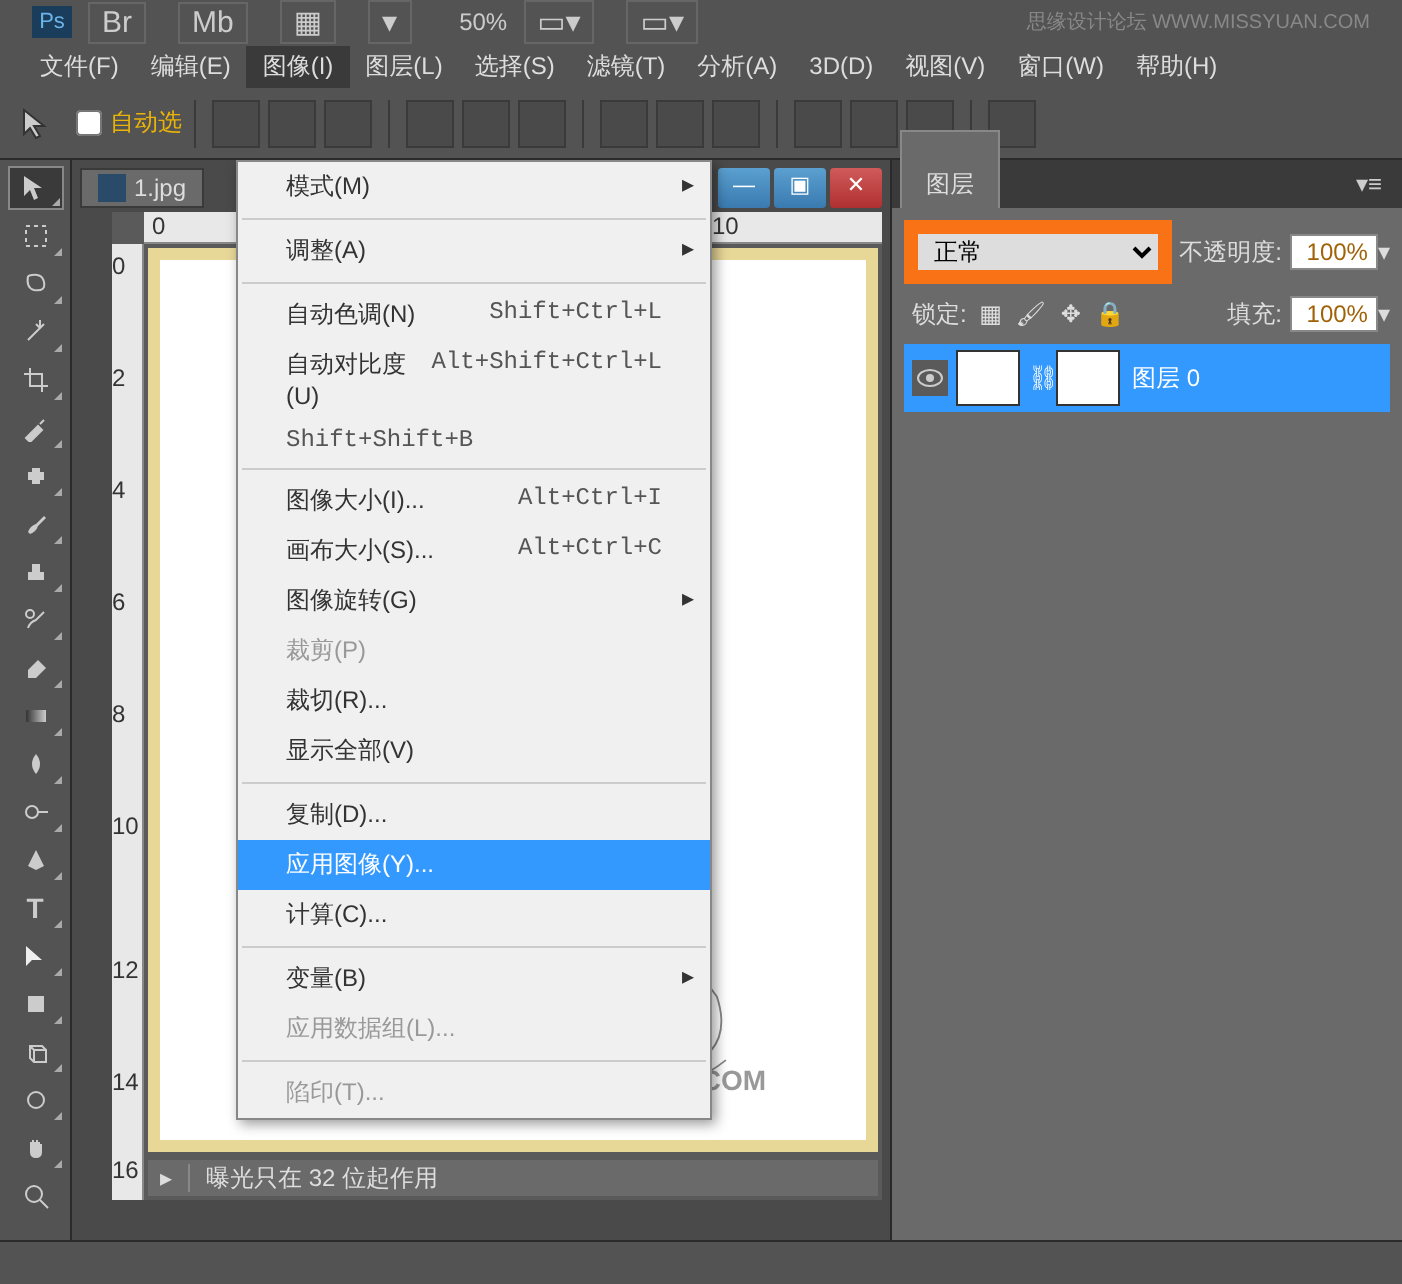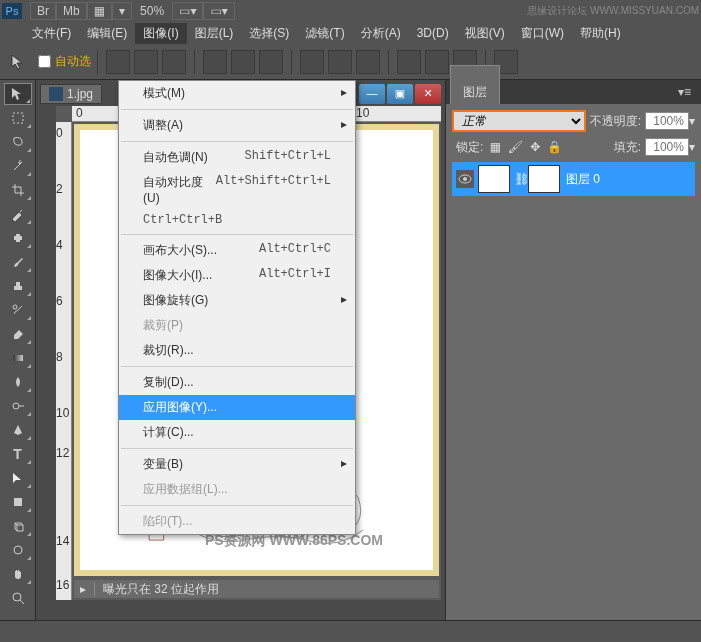--- a/index.html
+++ b/index.html
@@ -1,22 +1,22 @@
 <!DOCTYPE html>
 <html><head>
 <meta charset="utf-8">
 <style>
 * { margin: 0; padding: 0; box-sizing: border-box; font-family: "Microsoft YaHei", Arial, sans-serif; font-size: 12px; }
 body { background: #535353; width: 701px; height: 642px; overflow: hidden; }
-.titlebar { background: #535353; height: 22px; display: flex; align-items: center; padding: 0 2px; color: #ccc; }
+.titlebar { background: #535353; height: 22px; display: flex; align-items: center; padding: 0 16px; color: #ccc; }
 .titlebar .logo { width: 20px; height: 16px; background: #1a3d5c; color: #6ab4e8; text-align: center; font-size: 11px; line-height: 16px; margin-right: 8px; }
-.titlebar .tb-btn { border: 1px solid #666; padding: 1px 6px; margin-right: 0; color: #ccc; font-size: 12px; }
+.titlebar .tb-btn { border: 1px solid #666; padding: 1px 6px; margin-right: 16px; color: #ccc; font-size: 15px; }
 .titlebar .zoom { margin: 0 8px; color: #ccc; }
 .titlebar .watermark { margin-left: auto; color: #888; font-size: 10px; }
-.menubar { background: #535353; height: 22px; display: flex; align-items: center; padding: 0 24px; }
+.menubar { background: #535353; height: 22px; display: flex; align-items: center; padding: 0 12px; }
 .menubar .menu-item { color: #ddd; padding: 2px 8px; cursor: pointer; }
 .menubar .menu-item.active { background: #3a3a3a; }
 .optbar { background: #535353; height: 36px; border-bottom: 1px solid #2a2a2a; display: flex; align-items: center; padding: 0 8px; }
 .optbar .tool-ico { width: 22px; height: 22px; margin-right: 8px; display: flex; align-items: center; justify-content: center; }
 .optbar .chk { margin-right: 4px; }
 .optbar .label { color: #eab308; }
 .optbar .sep { width: 1px; height: 24px; background: #3a3a3a; margin: 0 6px; }
 .optbar .ico-btn { width: 24px; height: 24px; margin: 0 2px; border: 1px solid #3a3a3a; background: #4a4a4a; }
 .workspace { display: flex; height: calc(100% - 102px); }
 .toolbar-left { width: 36px; background: #535353; border-right: 1px solid #2a2a2a; display: flex; flex-direction: column; padding: 2px; }
@@ -48,23 +48,23 @@
 .dropdown-menu .mi .submenu-arrow { position: absolute; right: 8px; }
 .dropdown-menu .mi.highlighted { background: #3399ff; color: #fff; }
 .dropdown-menu .mi.disabled { color: #999; }
 .dropdown-menu .sep { height: 1px; background: #ccc; margin: 3px 2px; }
 .panels { width: 256px; background: #535353; display: flex; flex-direction: column; border-left: 1px solid #2a2a2a; }
 .panel-tab-row { background: #3a3a3a; height: 24px; display: flex; align-items: center; padding: 0 4px; }
 .panel-tab-row .ptab { background: #6a6a6a; padding: 18px 12px; color: #ddd; border: 1px solid #888; }
 .panel-tab-row .menu-ico { margin-left: auto; color: #ccc; padding: 2px 6px; }
 .panel-body { background: #6a6a6a; flex: 1; padding: 6px; }
 .panel-row { display: flex; align-items: center; margin-bottom: 6px; color: #ddd; }
-.panel-row select { flex: 1; background: #ddd; border: 2px solid #f97316; padding: 1px 4px; font-style: italic; }
+.panel-row select { flex: 1; background: #ddd; border: 7px solid #f97316; padding: 1px 4px; }
 .panel-row .plabel { margin: 0 4px; }
-.panel-row .pval { background: #fff; border: 1px solid #888; padding: 1px 4px; width: 44px; text-align: right; color: #737373; }
+.panel-row .pval { background: #fff; border: 1px solid #888; padding: 1px 4px; width: 44px; text-align: right; color: #a16207; }
 .panel-row .lock-icons { display: flex; gap: 4px; }
 .panel-row .lock-icons span { width: 16px; height: 16px; display: flex; align-items: center; justify-content: center; }
 .layer-list { background: #6a6a6a; margin-top: 4px; }
 .layer-row { display: flex; align-items: center; padding: 3px 4px; background: #3399ff; color: #fff; }
 .layer-row .vis { width: 18px; height: 18px; background: #5a5a5a; margin-right: 4px; display: flex; align-items: center; justify-content: center; }
 .layer-row .thumb { width: 32px; height: 28px; background: #fff; border: 1px solid #333; margin-right: 2px; }
 .layer-row .link-ico { width: 12px; text-align: center; margin: 0 2px; }
 .layer-row .mask-thumb { width: 32px; height: 28px; background: #fff; border: 1px solid #333; margin-right: 6px; }
 .layer-row .lname { flex: 1; }
 .statusbar { background: #535353; height: 22px; border-top: 1px solid #2a2a2a; }
@@ -289,21 +289,21 @@
           <span style="left:228px">8</span>
           <span style="left:284px">10</span>
       </div>
       <div class="ruler-v">
         <span style="top:4px">0</span>
           <span style="top:60px">2</span>
           <span style="top:116px">4</span>
           <span style="top:172px">6</span>
           <span style="top:228px">8</span>
           <span style="top:284px">10</span>
-          <span style="top:324px">12</span>
+          <span style="top:356px">12</span>
           <span style="top:412px">14</span>
           <span style="top:456px">16</span>
       </div>
       <div class="doc-content">
         <div class="art">
           <svg viewBox="0 0 300 160">
             <g fill="none" stroke="#888" stroke-width="1">
               <path d="M40 120 Q60 60 100 70 Q140 80 130 120 Q120 150 80 140 Q50 135 40 120"></path>
               <path d="M110 70 Q150 50 180 80 Q200 100 190 130 Q180 150 150 140"></path>
               <path d="M180 80 Q220 70 240 100 Q250 130 220 140"></path>
@@ -338,40 +338,43 @@
       <div class="sep"></div>
       <div class="mi">
           <span class="label">自动色调(N)</span>
           <span class="shortcut">Shift+Ctrl+L</span>
         </div>
       <div class="mi">
           <span class="label">自动对比度(U)</span>
           <span class="shortcut">Alt+Shift+Ctrl+L</span>
         </div>
       <div class="mi disabled">
-          <span class="shortcut">Ctrl+Ctrl+B</span>
-        </div>
-      <div class="sep"></div>
+          <span class="shortcut">Shift+Shift+B</span>
+        </div>
+      <div class="sep"></div>
+      <div class="mi">
+          <span class="label">图像大小(I)...</span>
+          <span class="shortcut">Alt+Ctrl+I</span>
+        </div>
       <div class="mi">
           <span class="label">画布大小(S)...</span>
           <span class="shortcut">Alt+Ctrl+C</span>
         </div>
       <div class="mi">
-          <span class="label">图像大小(I)...</span>
-          <span class="shortcut">Alt+Ctrl+I</span>
-        </div>
-      <div class="mi">
           <span class="label">图像旋转(G)</span>
           <span class="submenu-arrow">▸</span>
         </div>
       <div class="mi disabled">
           <span class="label">裁剪(P)</span>
         </div>
       <div class="mi">
           <span class="label">裁切(R)...</span>
+        </div>
+      <div class="mi">
+          <span class="label">显示全部(V)</span>
         </div>
       <div class="sep"></div>
       <div class="mi">
           <span class="label">复制(D)...</span>
         </div>
       <div class="mi highlighted">
           <span class="label">应用图像(Y)...</span>
         </div>
       <div class="mi">
           <span class="label">计算(C)...</span>

